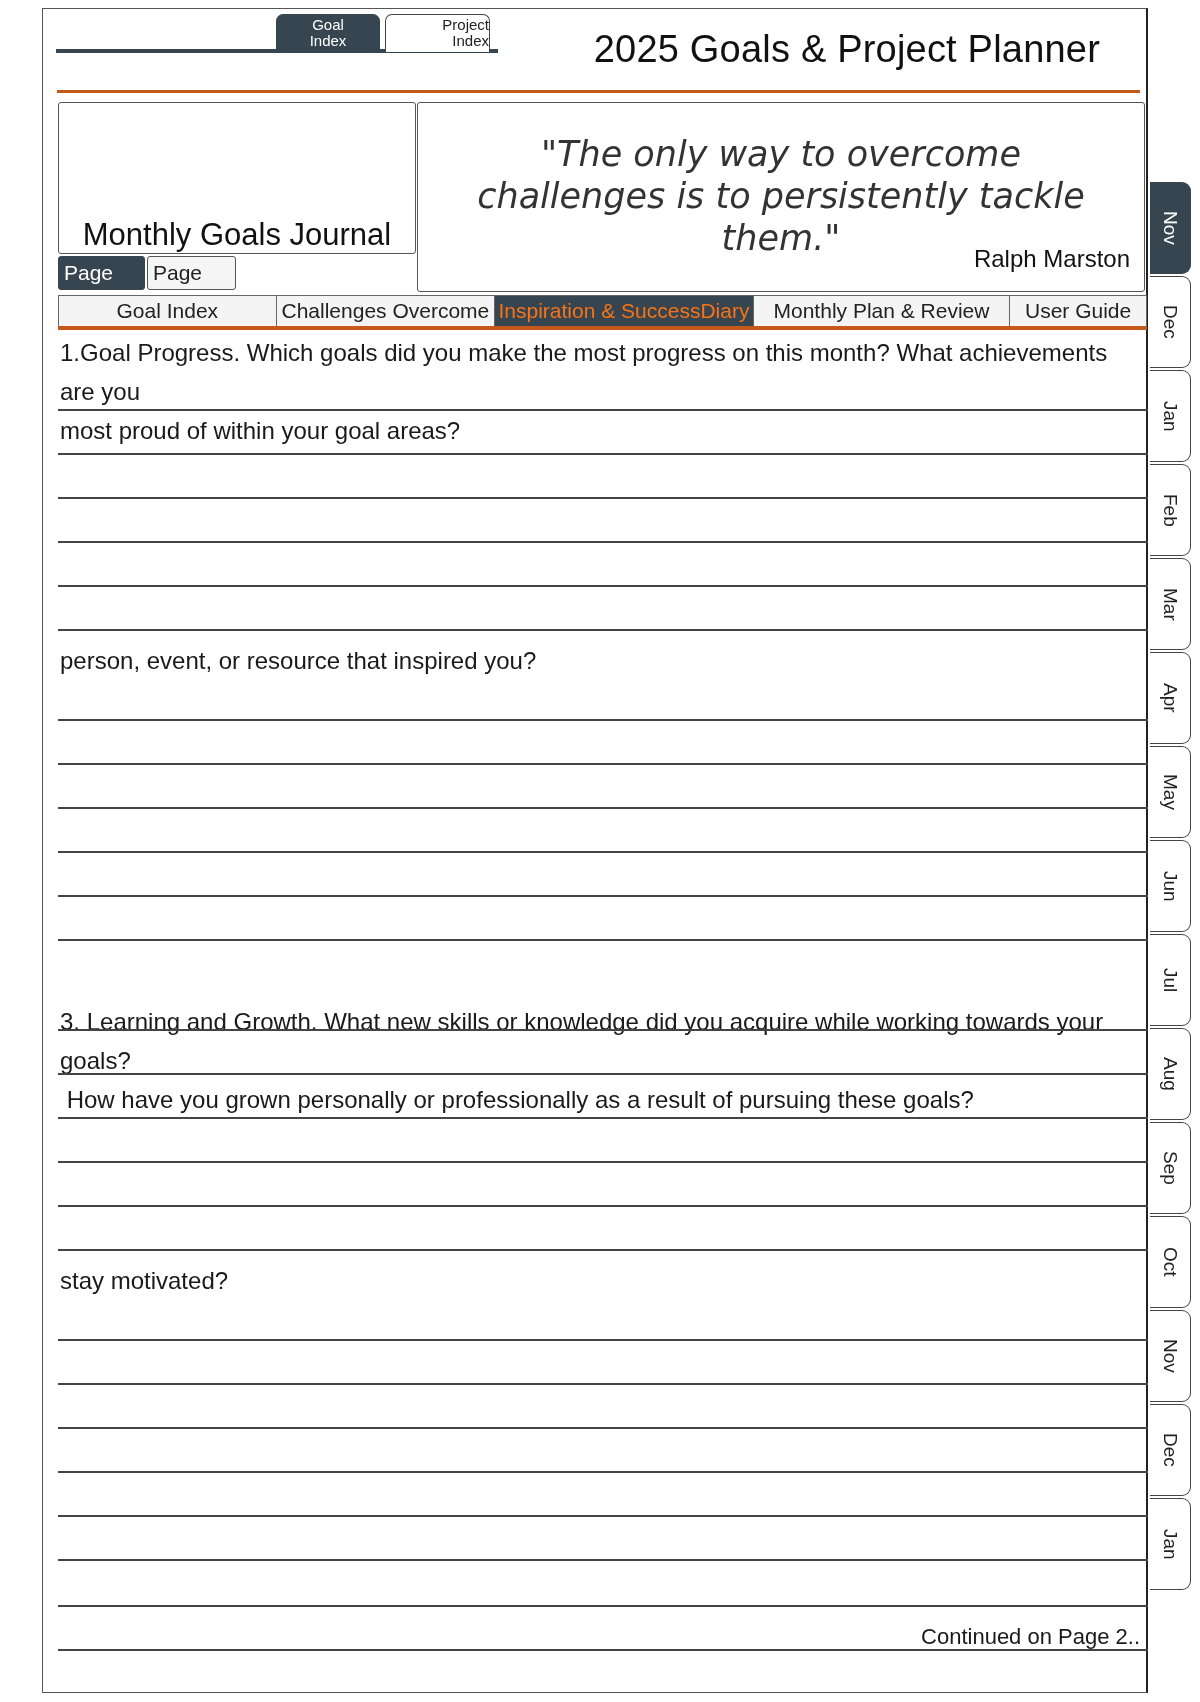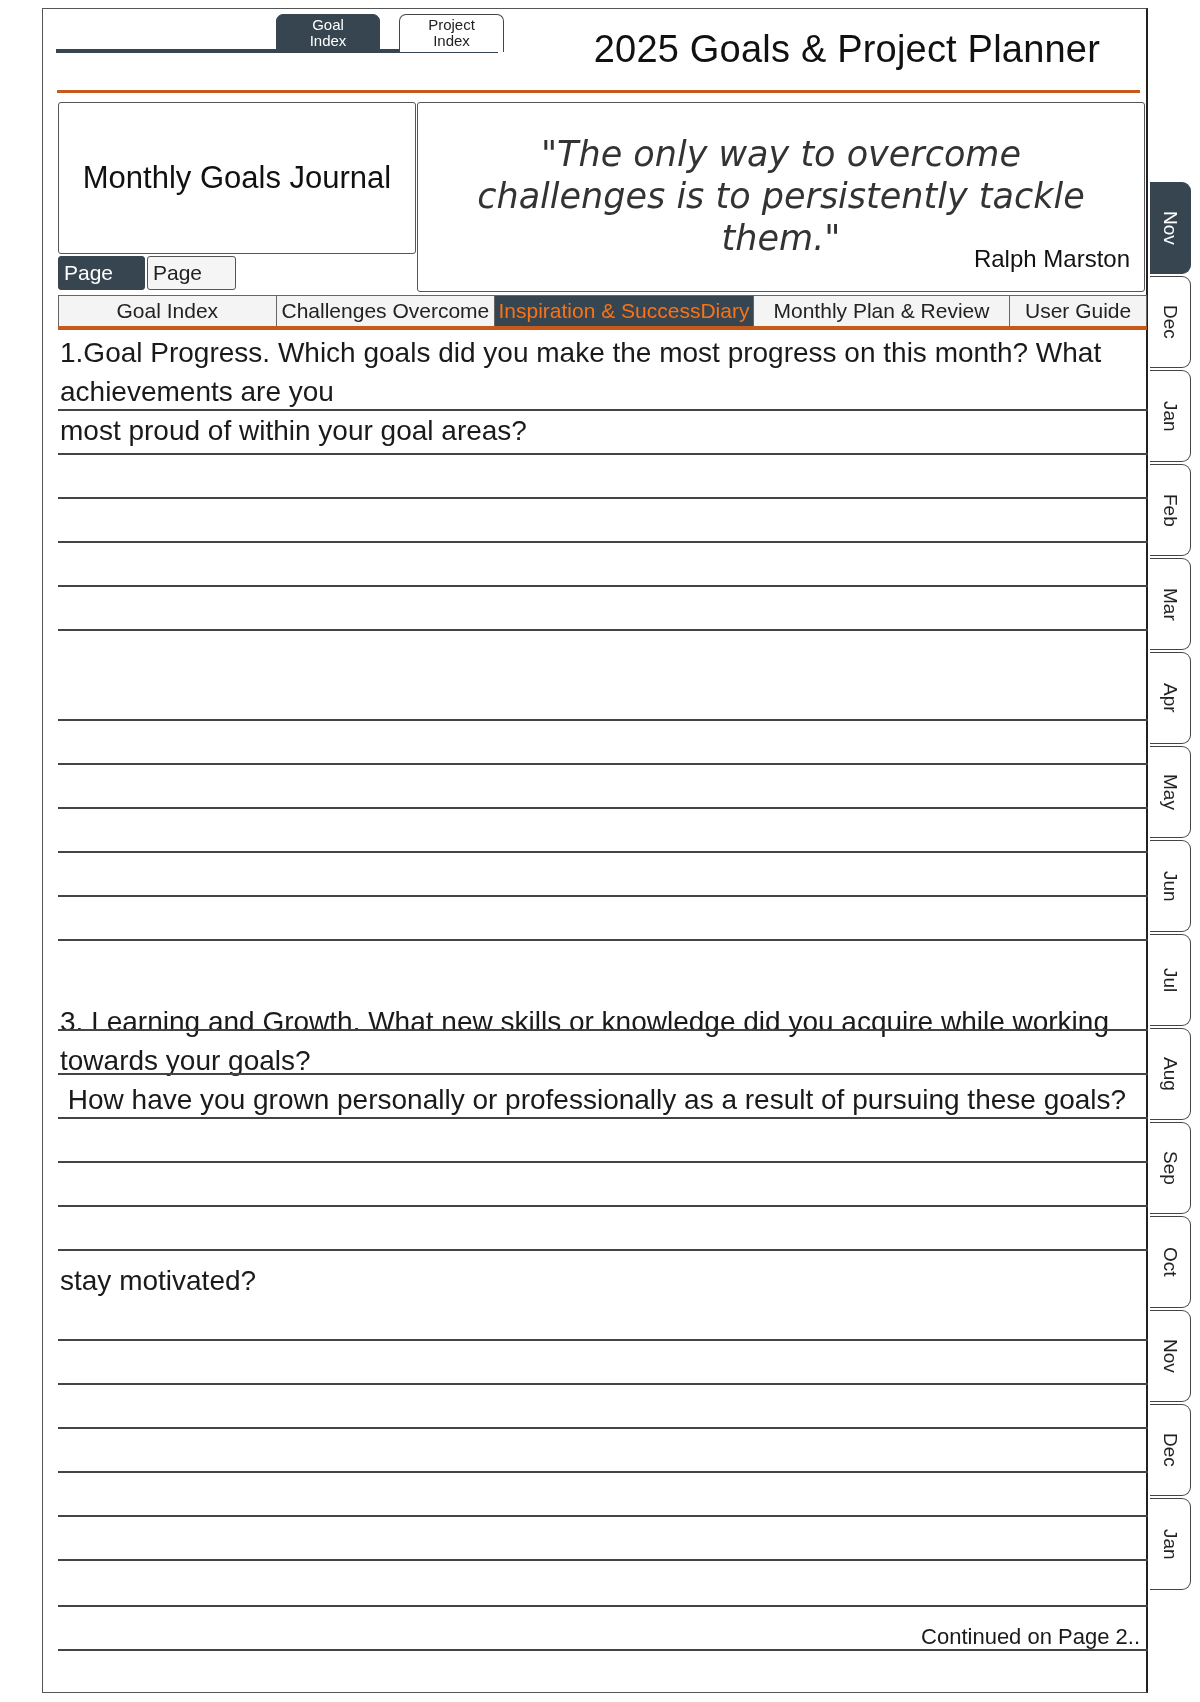--- a/index.html
+++ b/index.html
@@ -4,45 +4,45 @@
   <style>
     * { box-sizing: border-box; margin: 0; padding: 0; }
     html, body { width: 1200px; height: 1702px; background: #ffffff; overflow: hidden; }
     body { position: relative; font-family: "Liberation Sans", "DejaVu Sans", sans-serif; color: #1a1a1a; }
 
     .frame { position: absolute; left: 42px; top: 8px; width: 1106px; height: 1685px; border: 1.5px solid #555; border-right: 2px solid #222; background: #fff; }
 
     .top-dark-line { position: absolute; left: 56px; top: 49px; width: 442px; height: 4px; background: #36454f; }
     .top-tab { position: absolute; top: 14px; height: 38px; border-radius: 7px 7px 0 0; text-align: center; font-size: 15px; line-height: 16px; padding-top: 2px; }
     .top-tab.goal { left: 276px; width: 104px; background: #36454f; color: #ffffff; border: 1px solid #36454f; }
-    .top-tab.project { left: 399px; width: 105px; background: #fff; color: #222; border: 1.5px solid #444; border-bottom: none; }
+    .top-tab.project { left: 385px; width: 105px; background: #fff; color: #222; border: 1.5px solid #444; border-bottom: none; text-align: right; }
     .top-tab span { display: block; }
 
     .app-title { position: absolute; right: 100px; top: 28px; font-size: 38px; color: #111; letter-spacing: 0.2px; }
 
     .orange-line { position: absolute; left: 57px; top: 90px; width: 1083px; height: 3px; background: #c55a1c; }
 
-    .journal-box { position: absolute; left: 58px; top: 102px; width: 358px; height: 152px; border: 1.5px solid #555; border-radius: 3px; display: flex; align-items: center; justify-content: center; }
+    .journal-box { position: absolute; left: 58px; top: 102px; width: 358px; height: 152px; border: 1.5px solid #555; border-radius: 3px; display: flex; align-items: flex-end; justify-content: center; }
     .journal-title { font-size: 31px; color: #111; }
 
     .page-btn { position: absolute; top: 256px; height: 34px; font-size: 21px; line-height: 32px; padding: 0 5px; border: 1.5px solid #555; border-radius: 3px; }
     .page-btn.p1 { left: 58px; width: 87px; background: #36454f; color: #fff; border-color: #36454f; }
     .page-btn.p2 { left: 147px; width: 89px; background: #f5f5f5; color: #222; }
 
     .quote-box { position: absolute; left: 417px; top: 102px; width: 728px; height: 190px; border: 1.5px solid #555; border-radius: 3px; }
     .quote-text { position: absolute; left: 0; right: 0; top: 30px; text-align: center; font-family: "DejaVu Sans", sans-serif; font-style: italic; font-weight: 300; font-size: 35px; line-height: 42px; color: #333; }
     .quote-author { position: absolute; right: 14px; top: 142px; font-size: 24px; color: #111; }
 
     .nav { position: absolute; left: 58px; top: 295px; width: 1089px; height: 32px; display: flex; border: 1px solid #666; border-bottom: none; }
     .nav-item { height: 100%; font-size: 21px; line-height: 30px; text-align: center; background: #f4f4f4; color: #222; border-right: 1px solid #666; white-space: nowrap; overflow: hidden; }
     .nav-item:last-child { border-right: none; }
     .nav-item.active { background: #36454f; color: #f97316; }
     .nav-underline { position: absolute; left: 58px; top: 326px; width: 1089px; height: 4px; background: #c55a1c; }
 
-    .question { position: absolute; left: 60px; width: 1085px; font-size: 28px; line-height: 39px; color: #1a1a1a; }
+    .question { position: absolute; left: 60px; width: 1085px; font-size: 24px; line-height: 39px; color: #1a1a1a; }
     .rule { position: absolute; left: 58px; width: 1090px; height: 1.5px; background: #444; }
 
     .continued { position: absolute; right: 60px; top: 1624px; font-size: 22px; color: #1a1a1a; }
 
     .month-tab { position: absolute; left: 1150px; width: 41px; height: 92px; border: 1.5px solid #444; border-left: none; border-radius: 0 9px 9px 0; background: #fff; display: flex; align-items: center; justify-content: center; }
     .month-tab.active { background: #36454f; border-color: #36454f; }
     .month-tab span { writing-mode: vertical-rl; font-size: 19px; color: #222; }
     .month-tab.active span { color: #fff; }
   </style>
 </head>
@@ -91,20 +91,21 @@
   <div>most proud of within your goal areas?</div>
 </div>
 <div class="rule" style="top:409px"></div>
 <div class="rule" style="top:453px"></div>
 <div class="rule" style="top:497px"></div>
 <div class="rule" style="top:541px"></div>
 <div class="rule" style="top:585px"></div>
 <div class="rule" style="top:629px"></div>
 
 <div class="question" style="top:641px">
+  <div>person, event, or resource that inspired you?</div>
 </div>
 <div class="rule" style="top:719px"></div>
 <div class="rule" style="top:763px"></div>
 <div class="rule" style="top:807px"></div>
 <div class="rule" style="top:851px"></div>
 <div class="rule" style="top:895px"></div>
 <div class="rule" style="top:939px"></div>
 
 <div class="question" style="top:1002px">
   <div>3. Learning and Growth. What new skills or knowledge did you acquire while working towards your goals?</div>

